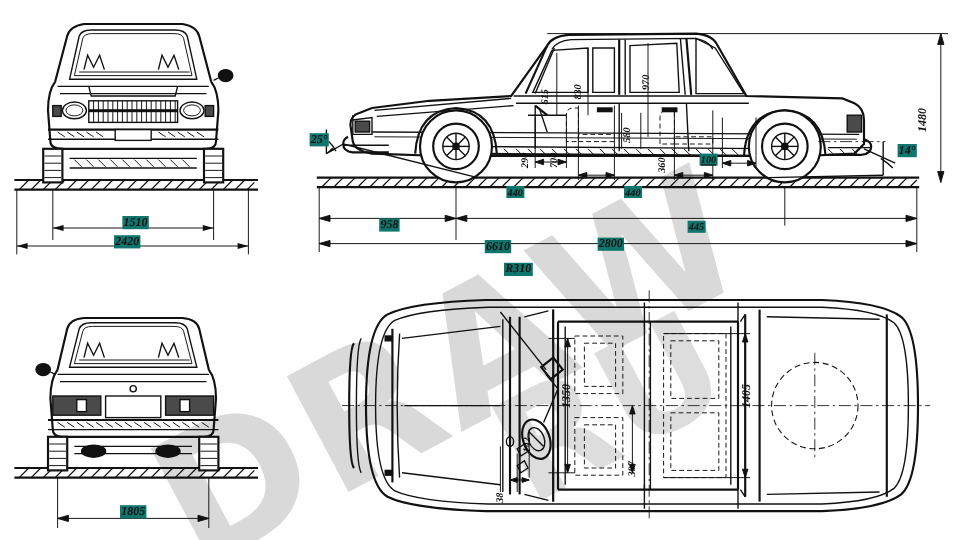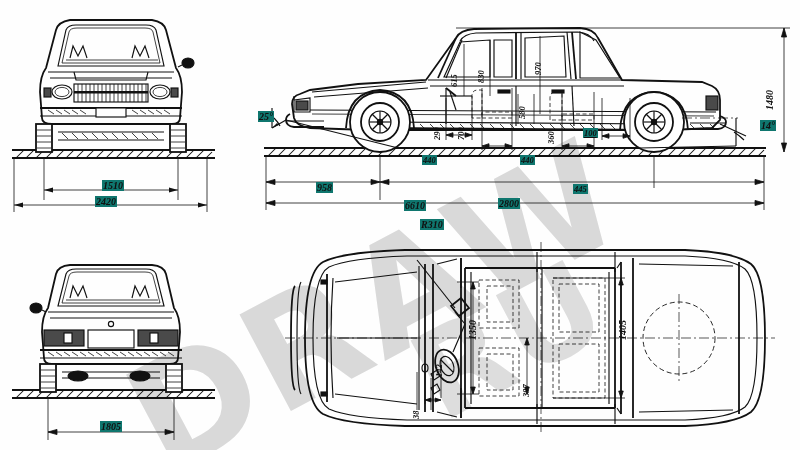--- a/index.html
+++ b/index.html
@@ -425,21 +425,21 @@
       <path class="fillk" d="M534,28 l-2.6,9 h5.2 Z M534,152 l-2.6,-9 h5.2 Z"></path>
     </g>
   </svg>
   </div>
 
   <div class="dimtxt big" style="left:316px;top:182px;text-align:right;">958</div>
   <div class="dimtxt big" style="left:498px;top:198px;">2800</div>
   <div class="dimtxt big" style="left:404px;top:200px;">6610</div>
   <div class="dimtxt mid vert" style="left:775px;top:100px;">1480</div>
   <div class="dimtxt mid" style="left:258px;top:111px;">25°</div>
-  <div class="dimtxt mid" style="left:748px;top:120px;margin-left:12px;">14°</div>
+  <div class="dimtxt mid" style="left:748px;top:120px;">14°</div>
 
   <div class="dimtxt small vert" style="left:442px;top:131px;">290</div>
   <div class="dimtxt small vert" style="left:466px;top:131px;">700</div>
   <div class="dimtxt small vert" style="left:459px;top:78px;">615</div>
   <div class="dimtxt small vert" style="left:486px;top:74px;">830</div>
   <div class="dimtxt small vert" style="left:543px;top:66px;">970</div>
   <div class="dimtxt small vert" style="left:527px;top:110px;">580</div>
   <div class="dimtxt small vert" style="left:556px;top:135px;">360</div>
   <div class="dimtxt small" style="left:422px;top:155px;">440</div>
   <div class="dimtxt small" style="left:520px;top:155px;">440</div>

